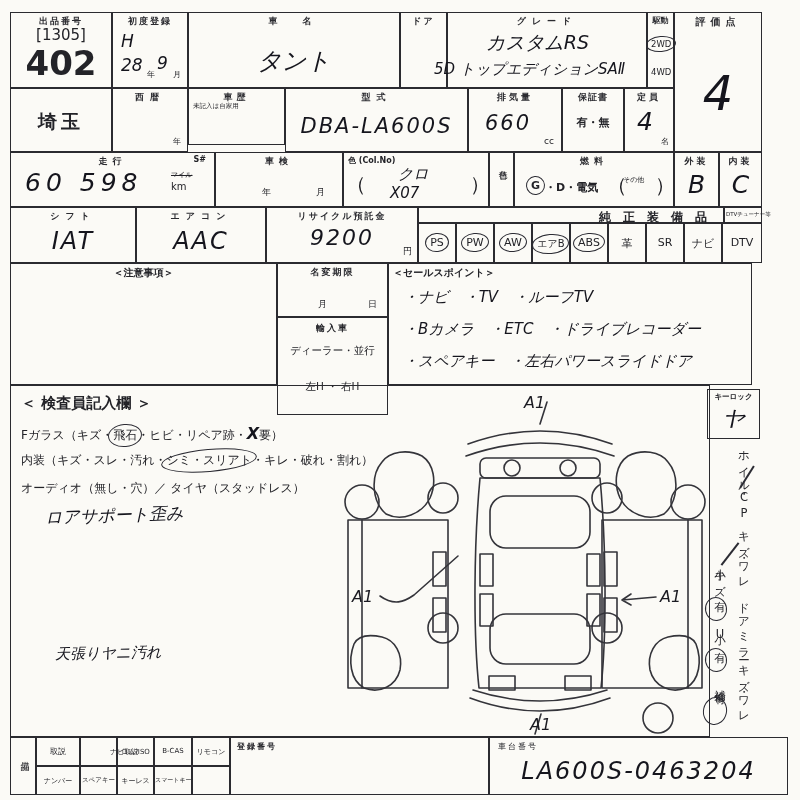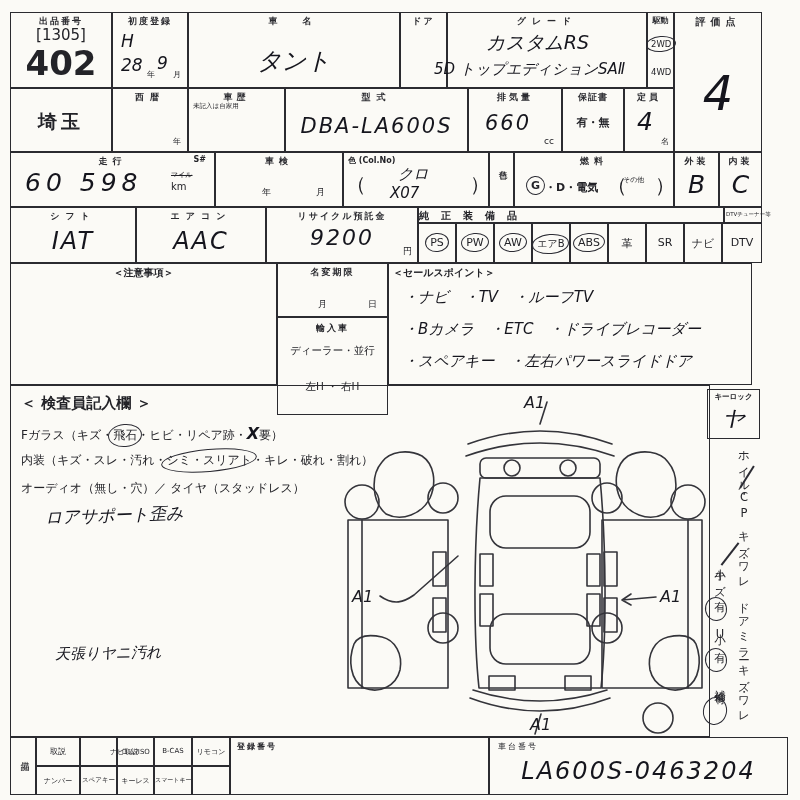--- a/index.html
+++ b/index.html
@@ -68,21 +68,21 @@
 
   <div class="cell" style="left:10px;top:88px;width:102px;height:64px;">
     <span class="p" style="top:20px;left:0;right:0;text-align:center;font-size:19px;font-weight:700;letter-spacing:4px;">埼玉</span>
   </div>
 
   <div class="cell" style="left:112px;top:88px;width:76px;height:64px;">
     <span class="lbl" style="letter-spacing:6px;">西暦</span>
     <span class="p small" style="bottom:4px;right:6px;">年</span>
   </div>
 
-  <div class="cell" style="left:188px;top:88px;width:97px;height:64px;">
+  <div class="cell" style="left:188px;top:88px;width:97px;height:57px;">
     <span class="lbl" style="letter-spacing:4px;">車歴</span>
     <span class="p" style="top:13px;left:4px;font-size:6.5px;">未記入は自家用</span>
   </div>
 
   <div class="cell" style="left:285px;top:88px;width:183px;height:64px;">
     <span class="lbl" style="letter-spacing:6px;">型式</span>
     <span class="p hw" style="top:25px;left:0;right:0;text-align:center;font-size:21px;letter-spacing:2px;">DBA-LA600S</span>
   </div>
 
   <div class="cell" style="left:468px;top:88px;width:94px;height:64px;">
@@ -157,21 +157,21 @@
     <span class="p hw" style="top:19px;left:0;right:0;text-align:center;font-size:24px;letter-spacing:2px;">AAC</span>
   </div>
 
   <div class="cell" style="left:266px;top:207px;width:152px;height:56px;">
     <span class="lbl" style="letter-spacing:2px;">リサイクル預託金</span>
     <span class="p hw" style="top:17px;left:0;right:0;text-align:center;font-size:22px;letter-spacing:2px;">9200</span>
     <span class="p" style="bottom:4px;right:5px;font-size:9px;">円</span>
   </div>
 
   <div class="cell" style="left:418px;top:207px;width:306px;height:16px;">
-    <span class="p" style="top:1px;left:0;right:4px;text-align:left;font-size:10px;font-weight:700;letter-spacing:12px;">純正装備品</span>
+    <span class="p" style="top:1px;left:0;right:4px;text-align:right;font-size:12px;font-weight:700;letter-spacing:12px;">純正装備品</span>
   </div>
   <div class="cell" style="left:724px;top:207px;width:38px;height:16px;">
     <span class="p" style="top:3px;left:1px;font-size:5.5px;">DTVチューナー等</span>
   </div>
 
   <div class="cell" style="left:418px;top:223px;width:38px;height:40px;">
     <span class="p" style="top:12px;left:0;right:0;text-align:center;font-size:11px;"><span class="circ">PS</span></span>
     </div>
   <div class="cell" style="left:456px;top:223px;width:38px;height:40px;">
     <span class="p" style="top:12px;left:0;right:0;text-align:center;font-size:11px;"><span class="circ">PW</span></span>

